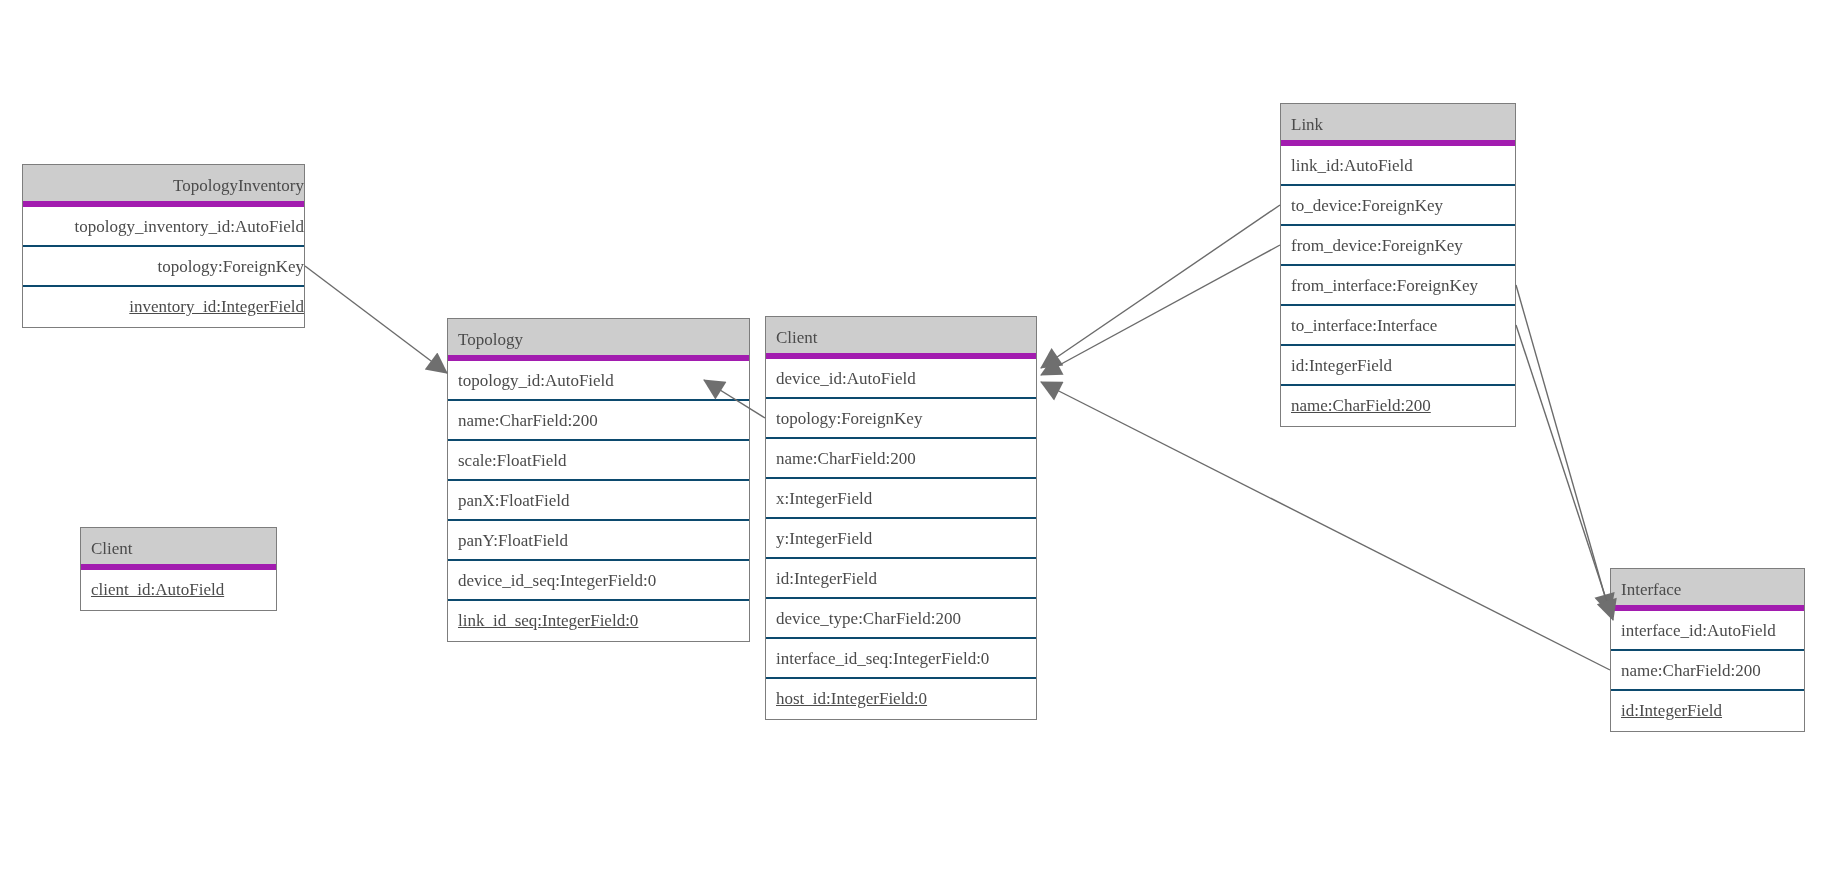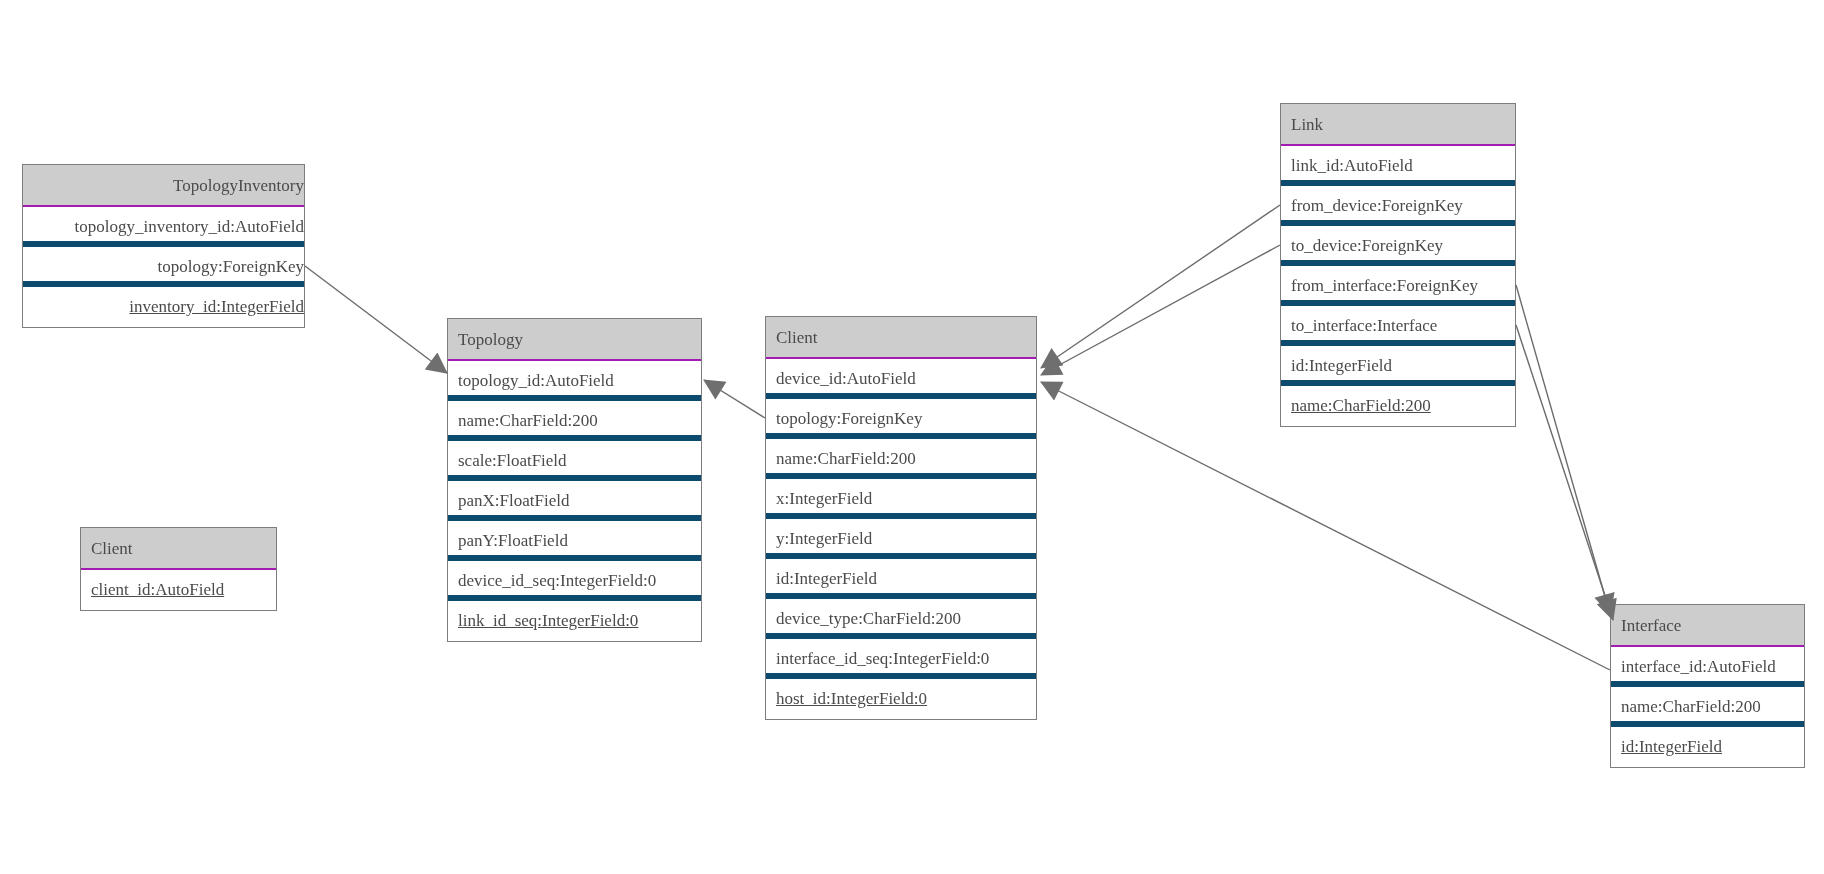--- a/index.html
+++ b/index.html
@@ -30,30 +30,30 @@
     background: #ffffff;
     border: 1px solid #7d7d7d;
     box-sizing: border-box;
     color: #4b4b4b;
     font-size: 17px;
   }
   .entity-header {
     height: 42px;
     line-height: 42px;
     background: #cdcdcd;
-    border-bottom: 2px solid #a21caf;
+    border-bottom: 6px solid #a21caf;
     padding-left: 10px;
     box-sizing: border-box;
     white-space: nowrap;
     overflow: hidden;
   }
   .entity-row {
     height: 40px;
     line-height: 39px;
-    border-bottom: 6px solid #0c4a6e;
+    border-bottom: 2px solid #0c4a6e;
     padding-left: 10px;
     box-sizing: border-box;
     background: #ffffff;
     white-space: nowrap;
     overflow: hidden;
   }
   .entity-row:last-child {
     border-bottom: none;
     text-decoration: underline;
   }
@@ -78,21 +78,21 @@
         <line x1="1610" y1="670" x2="1041" y2="382" stroke="#6b6b6b" stroke-width="1.4" marker-end="url(#arrowhead)"></line>
       </g>
   </svg>
   <div id="node-layer">
       <div class="entity" style="left: 22px; top: 164px; width: 283px; text-align: right;">
         <div class="entity-header">TopologyInventory</div>
         <div class="entity-row">topology_inventory_id:AutoField</div>
         <div class="entity-row">topology:ForeignKey</div>
         <div class="entity-row">inventory_id:IntegerField</div>
       </div>
-      <div class="entity" style="left: 447px; top: 318px; width: 255px;">
+      <div class="entity" style="left: 447px; top: 318px; width: 303px;">
         <div class="entity-header">Topology</div>
         <div class="entity-row">topology_id:AutoField</div>
         <div class="entity-row">name:CharField:200</div>
         <div class="entity-row">scale:FloatField</div>
         <div class="entity-row">panX:FloatField</div>
         <div class="entity-row">panY:FloatField</div>
         <div class="entity-row">device_id_seq:IntegerField:0</div>
         <div class="entity-row">link_id_seq:IntegerField:0</div>
       </div>
       <div class="entity" style="left: 80px; top: 527px; width: 197px;">
@@ -107,27 +107,27 @@
         <div class="entity-row">x:IntegerField</div>
         <div class="entity-row">y:IntegerField</div>
         <div class="entity-row">id:IntegerField</div>
         <div class="entity-row">device_type:CharField:200</div>
         <div class="entity-row">interface_id_seq:IntegerField:0</div>
         <div class="entity-row">host_id:IntegerField:0</div>
       </div>
       <div class="entity" style="left: 1280px; top: 103px; width: 236px;">
         <div class="entity-header">Link</div>
         <div class="entity-row">link_id:AutoField</div>
+        <div class="entity-row">to_device:ForeignKey</div>
         <div class="entity-row">from_device:ForeignKey</div>
-        <div class="entity-row">to_device:ForeignKey</div>
         <div class="entity-row">from_interface:ForeignKey</div>
         <div class="entity-row">to_interface:Interface</div>
         <div class="entity-row">id:IntegerField</div>
         <div class="entity-row">name:CharField:200</div>
       </div>
-      <div class="entity" style="left: 1610px; top: 568px; width: 195px; margin-top: 36px;">
+      <div class="entity" style="left: 1610px; top: 568px; width: 195px;">
         <div class="entity-header">Interface</div>
         <div class="entity-row">interface_id:AutoField</div>
         <div class="entity-row">name:CharField:200</div>
         <div class="entity-row">id:IntegerField</div>
       </div>
     </div>
 </div>
 
 </body></html>

